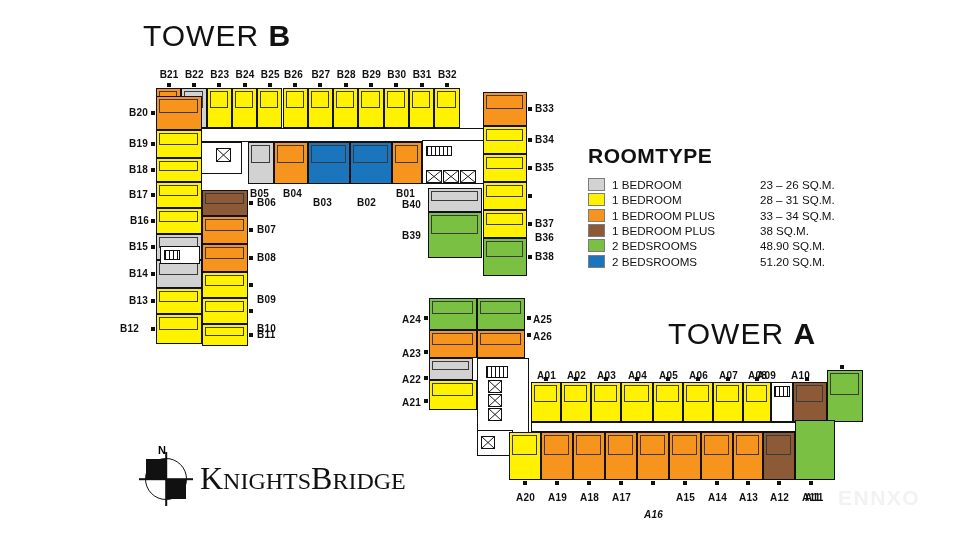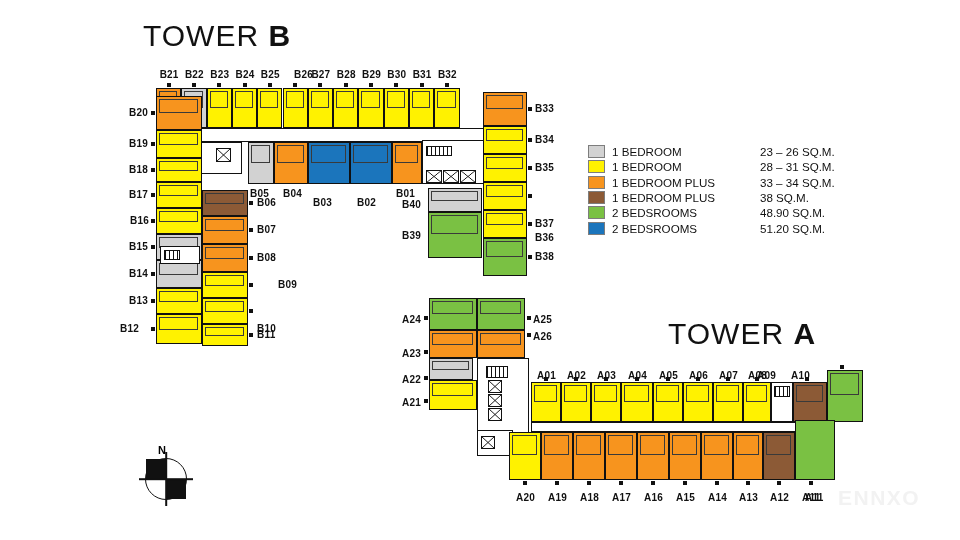--- a/index.html
+++ b/index.html
@@ -58,20 +58,21 @@
 </style>
 </head>
 <body>
 
 <div id="stage">
 
   <div class="tower-title" id="tower-b-title"><span class="thin">TOWER </span><b>B</b></div>
   <div class="tower-title" id="tower-a-title"><span class="thin">TOWER </span><b>A</b></div>
 
   <div id="legend">
+    <h2>ROOMTYPE</h2>
     <div id="legend-rows">
         <div class="legend-row">
           <span class="legend-sw" style="background:#d2d2d2"></span>
           <span class="legend-name">1 BEDROOM</span>
           <span class="legend-size">23 – 26 SQ.M.</span>
         </div>
         <div class="legend-row">
           <span class="legend-sw" style="background:#fff200"></span>
           <span class="legend-name">1 BEDROOM</span>
           <span class="legend-size">28 – 31 SQ.M.</span>
@@ -115,21 +116,21 @@
       <div class="unit" style="left: 231.9px; top: 88px; width: 25.3px; height: 40px; background: rgb(255, 242, 0);"></div>
       <div class="inner" style="left: 234.9px; top: 91px; width: 18.3px; height: 17px;"></div>
       <div class="lbl" style="left: 235.55px; top: 69px;">B24</div>
       <div class="dot" style="left: 242.55px; top: 83px;"></div>
       <div class="unit" style="left: 257.2px; top: 88px; width: 25.3px; height: 40px; background: rgb(255, 242, 0);"></div>
       <div class="inner" style="left: 260.2px; top: 91px; width: 18.3px; height: 17px;"></div>
       <div class="lbl" style="left: 260.85px; top: 69px;">B25</div>
       <div class="dot" style="left: 267.85px; top: 83px;"></div>
       <div class="unit" style="left: 282.5px; top: 88px; width: 25.3px; height: 40px; background: rgb(255, 242, 0);"></div>
       <div class="inner" style="left: 285.5px; top: 91px; width: 18.3px; height: 17px;"></div>
-      <div class="lbl" style="left: 294px; top: 69px;">B26</div>
+      <div class="lbl" style="left: 284px; top: 69px;">B26</div>
       <div class="dot" style="left: 293.15px; top: 83px;"></div>
       <div class="unit" style="left: 307.8px; top: 88px; width: 25.3px; height: 40px; background: rgb(255, 242, 0);"></div>
       <div class="inner" style="left: 310.8px; top: 91px; width: 18.3px; height: 17px;"></div>
       <div class="lbl" style="left: 311.45px; top: 69px;">B27</div>
       <div class="dot" style="left: 318.45px; top: 83px;"></div>
       <div class="unit" style="left: 333.1px; top: 88px; width: 25.3px; height: 40px; background: rgb(255, 242, 0);"></div>
       <div class="inner" style="left: 336.1px; top: 91px; width: 18.3px; height: 17px;"></div>
       <div class="lbl" style="left: 336.75px; top: 69px;">B28</div>
       <div class="dot" style="left: 343.75px; top: 83px;"></div>
       <div class="unit" style="left: 358.4px; top: 88px; width: 25.3px; height: 40px; background: rgb(255, 242, 0);"></div>
@@ -246,21 +247,21 @@
       <div class="unit" style="left: 202px; top: 216px; width: 46px; height: 28px; background: rgb(247, 148, 30);"></div>
       <div class="inner" style="left: 205px; top: 219px; width: 39px; height: 12px;"></div>
       <div class="lbl" style="left: 257px; top: 224px;">B07</div>
       <div class="dot" style="left: 249px; top: 228px;"></div>
       <div class="unit" style="left: 202px; top: 244px; width: 46px; height: 28px; background: rgb(247, 148, 30);"></div>
       <div class="inner" style="left: 205px; top: 247px; width: 39px; height: 12px;"></div>
       <div class="lbl" style="left: 257px; top: 252px;">B08</div>
       <div class="dot" style="left: 249px; top: 256px;"></div>
       <div class="unit" style="left: 202px; top: 272px; width: 46px; height: 26px; background: rgb(255, 242, 0);"></div>
       <div class="inner" style="left: 205px; top: 275px; width: 39px; height: 11px;"></div>
-      <div class="lbl" style="left: 257px; top: 279px; margin-left: 21px;">B09</div>
+      <div class="lbl" style="left: 257px; top: 294px;">B09</div>
       <div class="dot" style="left: 249px; top: 283px;"></div>
       <div class="unit" style="left: 202px; top: 298px; width: 46px; height: 26px; background: rgb(255, 242, 0);"></div>
       <div class="inner" style="left: 205px; top: 301px; width: 39px; height: 11px;"></div>
       <div class="lbl" style="left: 257px; top: 305px; margin-top: 18px;">B10</div>
       <div class="dot" style="left: 249px; top: 309px;"></div>
       <div class="unit" style="left: 202px; top: 324px; width: 46px; height: 22px; background: rgb(255, 242, 0);"></div>
       <div class="inner" style="left: 205px; top: 327px; width: 39px; height: 9px;"></div>
       <div class="lbl" style="left: 257px; top: 329px;">B11</div>
       <div class="dot" style="left: 249px; top: 333px;"></div>
       <div class="corewhite" style="left: 160px; top: 246px; width: 40px; height: 18px; background: rgb(255, 255, 255);"></div>
@@ -352,21 +353,21 @@
       <div class="unit" style="left: 573px; top: 432px; width: 32px; height: 48px; background: rgb(247, 148, 30);"></div>
       <div class="inner" style="left: 576px; top: 435px; width: 25px; height: 20px;"></div>
       <div class="lbl" style="left: 580px; top: 492px;">A18</div>
       <div class="dot" style="left: 587px; top: 481px;"></div>
       <div class="unit" style="left: 605px; top: 432px; width: 32px; height: 48px; background: rgb(247, 148, 30);"></div>
       <div class="inner" style="left: 608px; top: 435px; width: 25px; height: 20px;"></div>
       <div class="lbl" style="left: 612px; top: 492px;">A17</div>
       <div class="dot" style="left: 619px; top: 481px;"></div>
       <div class="unit" style="left: 637px; top: 432px; width: 32px; height: 48px; background: rgb(247, 148, 30);"></div>
       <div class="inner" style="left: 640px; top: 435px; width: 25px; height: 20px;"></div>
-      <div class="lbl" style="left: 644px; top: 492px;">A16</div>
+      <div class="lbl" style="left: 644px; top: 509px; font-style: italic;">A16</div>
       <div class="dot" style="left: 651px; top: 481px;"></div>
       <div class="unit" style="left: 669px; top: 432px; width: 32px; height: 48px; background: rgb(247, 148, 30);"></div>
       <div class="inner" style="left: 672px; top: 435px; width: 25px; height: 20px;"></div>
       <div class="lbl" style="left: 676px; top: 492px;">A15</div>
       <div class="dot" style="left: 683px; top: 481px;"></div>
       <div class="unit" style="left: 701px; top: 432px; width: 32px; height: 48px; background: rgb(247, 148, 30);"></div>
       <div class="inner" style="left: 704px; top: 435px; width: 25px; height: 20px;"></div>
       <div class="lbl" style="left: 708px; top: 492px;">A14</div>
       <div class="dot" style="left: 715px; top: 481px;"></div>
       <div class="unit" style="left: 733px; top: 432px; width: 30px; height: 48px; background: rgb(247, 148, 30);"></div>
@@ -386,16 +387,17 @@
     </div>
 
   <div id="logo">
     <div id="compass">
       <div class="q tl"></div>
         <div class="q br"></div>
       <div class="vline"></div>
         <div class="hline"></div>
     </div>
     <div id="compass-n">N</div>
+    <div id="brand"><span class="cap">K</span><span class="sc">NIGHTS</span><span class="cap">B</span><span class="sc">RIDGE</span></div>
   </div>
 
   <div id="watermark">ENNXO</div>
 </div>
 
 </body></html>

